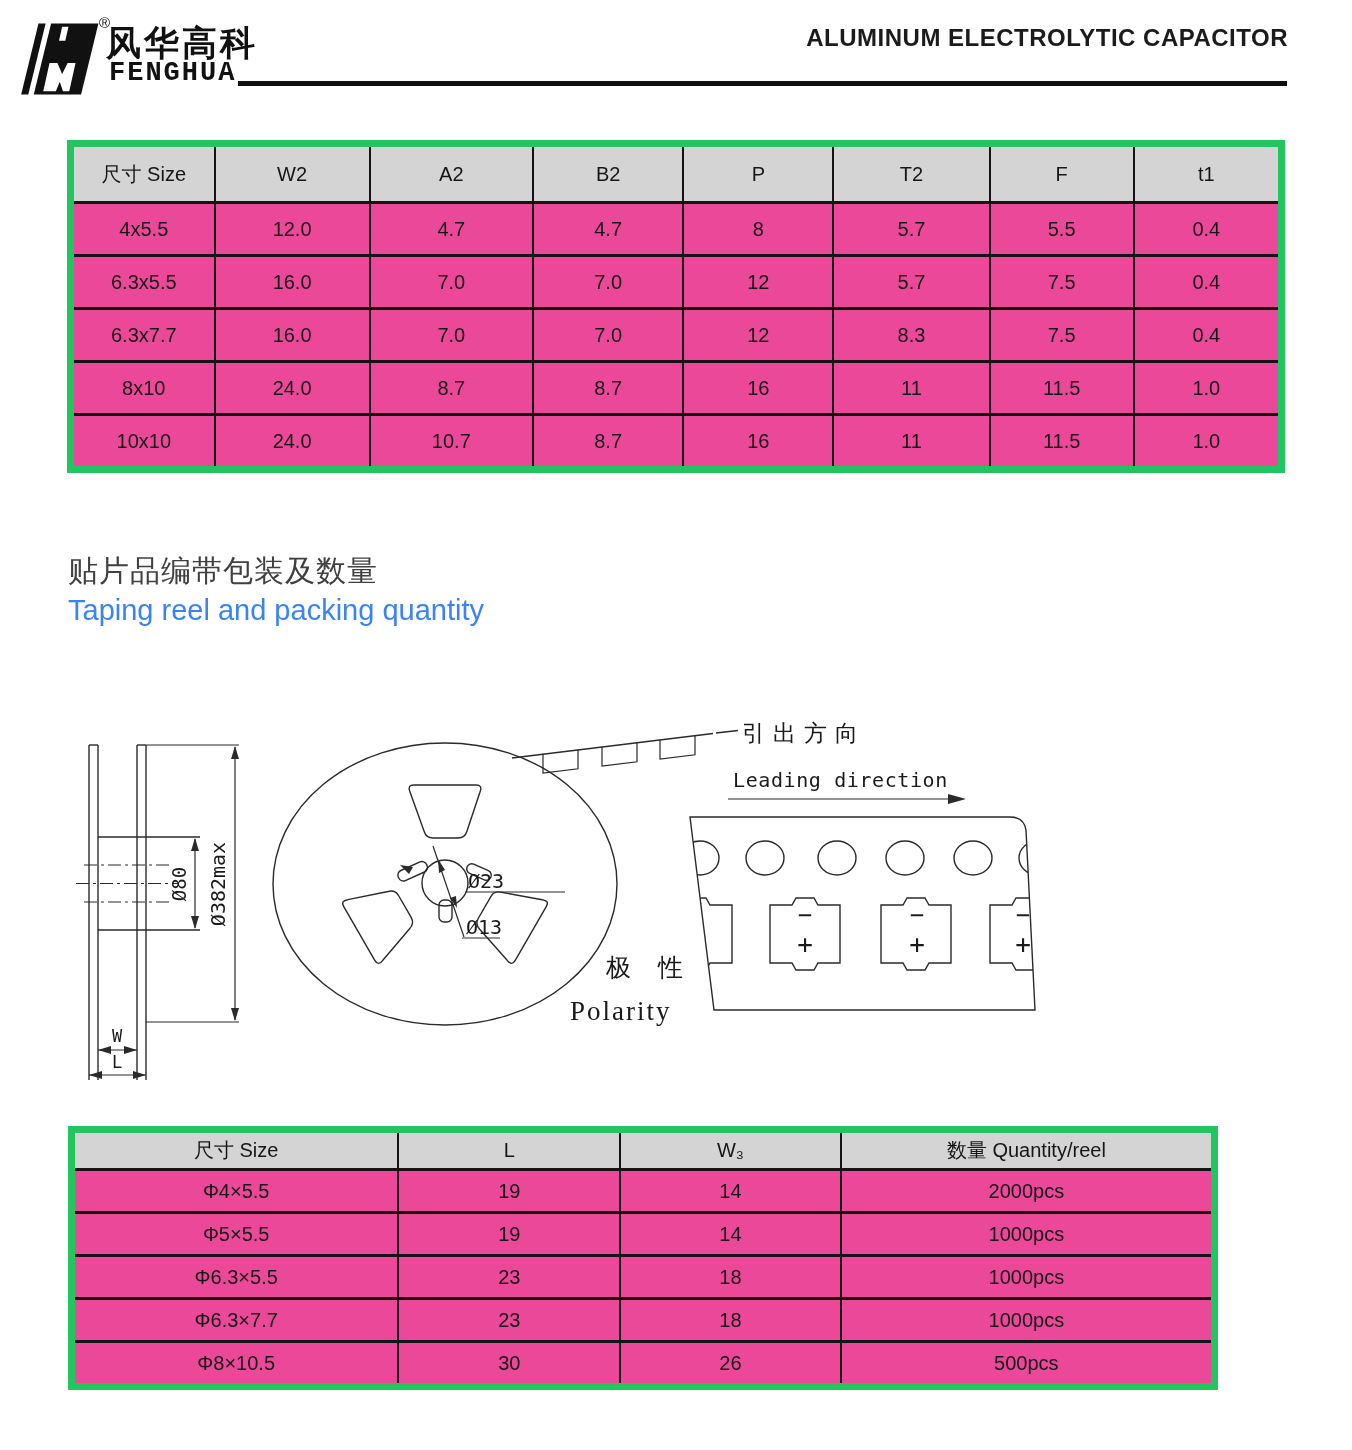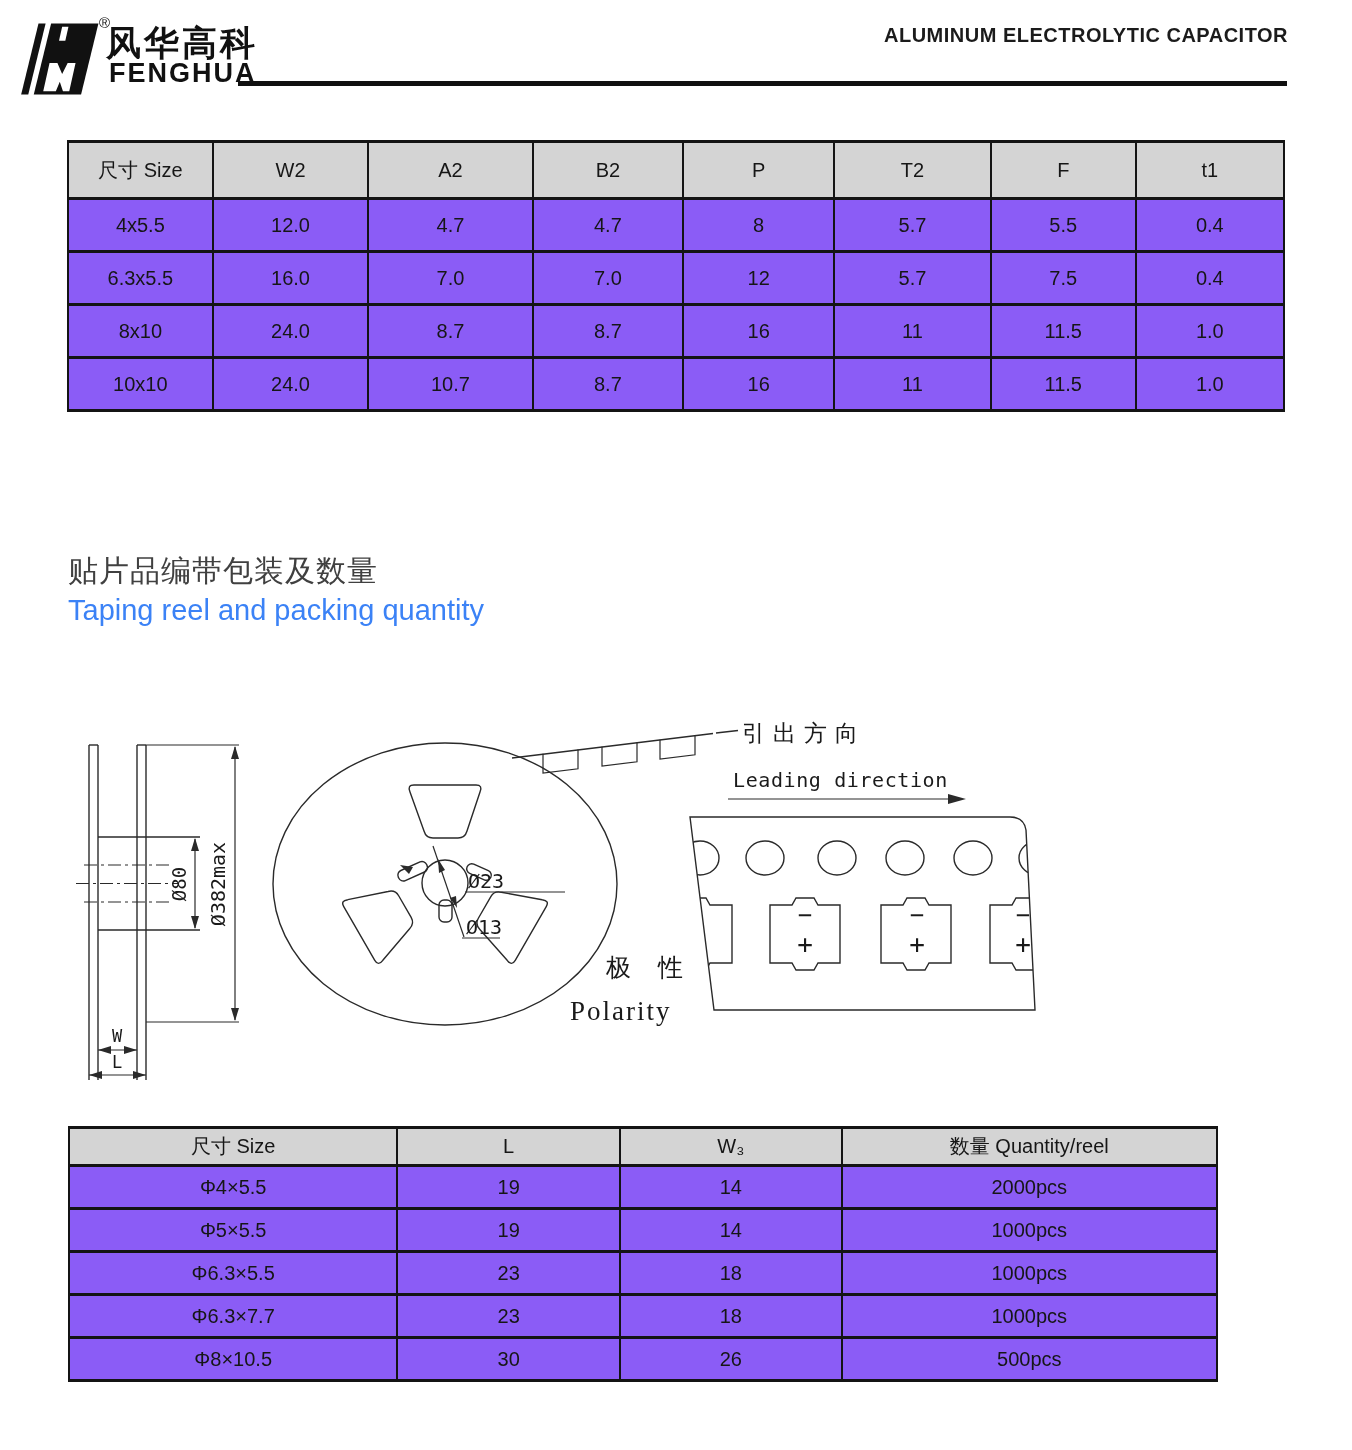--- a/index.html
+++ b/index.html
@@ -1,28 +1,28 @@
 <!DOCTYPE html>
 <html><head>
 <meta charset="utf-8">
 <style>
   html,body{margin:0;padding:0;background:#ffffff;}
   #page{position:relative;width:1352px;height:1450px;background:#fff;overflow:hidden;
         font-family:"Liberation Sans","DejaVu Sans",sans-serif;color:#161616;}
 
   
   .brand-cn{position:absolute;left:106px;top:20px;font-size:35px;font-weight:700;letter-spacing:3px;color:#111;}
-  .brand-en{position:absolute;left:109px;top:58px;font-size:27px;font-weight:700;letter-spacing:2px;color:#111;}
+  .brand-en{position:absolute;left:109px;top:58px;font-size:27px;font-weight:700;letter-spacing:2px;color:#111;font-family:Liberation Mono, monospace;}
   .reg-mark{position:absolute;left:99px;top:14px;font-size:15px;color:#111;}
-  .page-title{position:absolute;right:64px;top:24px;font-size:20px;font-weight:700;letter-spacing:.5px;color:#1b1b1b;white-space:nowrap;}
+  .page-title{position:absolute;right:64px;top:24px;font-size:24px;font-weight:700;letter-spacing:.5px;color:#1b1b1b;white-space:nowrap;}
   .title-rule{position:absolute;left:238px;top:81px;width:1049px;height:5px;background:#101010;}
 
   
-  table.tbl{position:absolute;border-collapse:collapse;table-layout:fixed;background:#8b5cf6;
-            text-align:center;border:2px solid #22c55e;}
+  table.tbl{position:absolute;border-collapse:collapse;table-layout:fixed;background:#ec4899;
+            text-align:center;border:7px solid #22c55e;}
   table.tbl th,table.tbl td{border:2px solid #141414;border-top-width:3px;border-bottom-width:3px;
             font-weight:400;font-size:20px;color:#161616;overflow:hidden;white-space:nowrap;}
   table.tbl th{background:#d4d4d4;}
   #dim-table{left:67px;top:140px;width:1218px;}
   #dim-table th{height:52px;}
   #dim-table td{height:48px;}
   #pack-table{left:68px;top:1126px;width:1150px;}
   #pack-table th{height:33px;}
   #pack-table td{height:38px;}
 
@@ -93,20 +93,30 @@
           <td>6.3x5.5</td>
           <td>16.0</td>
           <td>7.0</td>
           <td>7.0</td>
           <td>12</td>
           <td>5.7</td>
           <td>7.5</td>
           <td>0.4</td>
         </tr>
         <tr>
+          <td>6.3x7.7</td>
+          <td>16.0</td>
+          <td>7.0</td>
+          <td>7.0</td>
+          <td>12</td>
+          <td>8.3</td>
+          <td>7.5</td>
+          <td>0.4</td>
+        </tr>
+        <tr>
           <td>8x10</td>
           <td>24.0</td>
           <td>8.7</td>
           <td>8.7</td>
           <td>16</td>
           <td>11</td>
           <td>11.5</td>
           <td>1.0</td>
         </tr>
         <tr>

